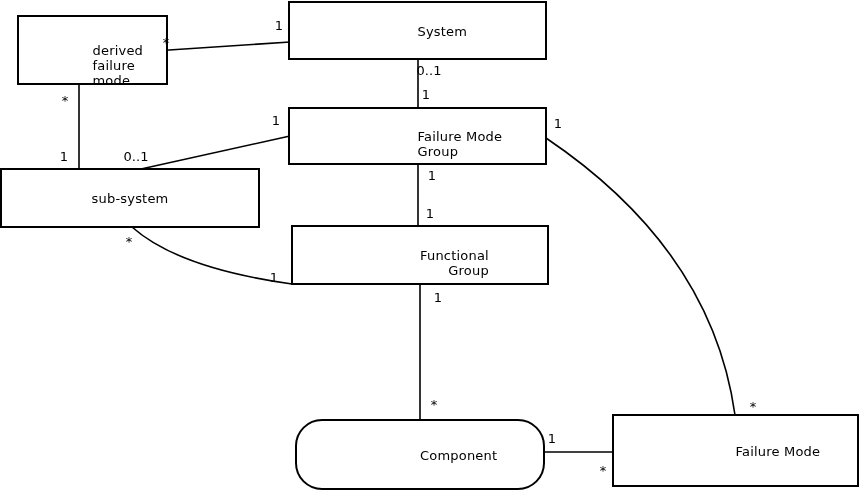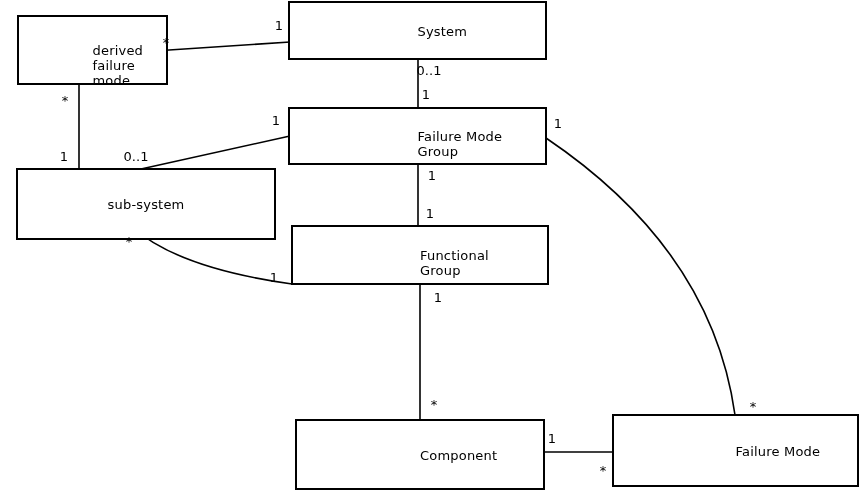--- a/index.html
+++ b/index.html
@@ -72,30 +72,30 @@
 
   <div class="node" style="left:288px; top:1px; width:259px; height:59px;">
     <span class="node-label">System</span>
   </div>
 
   <div class="node" style="left:288px; top:107px; width:259px; height:58px;">
     <span class="node-label">Failure Mode
 Group</span>
   </div>
 
-  <div class="node" style="left:16px; top:168px; width:260px; height:72px;">
+  <div class="node" style="left:0px; top:168px; width:260px; height:60px;">
     <span class="node-label centered">sub-system</span>
   </div>
 
-  <div class="node" style="left:291px; top:225px; width:258px; height:60px;">
+  <div class="node" style="left:291px; top:225px; width:258px; height:60px;text-align:right;">
     <span class="node-label">Functional
 Group</span>
   </div>
 
-  <div class="node" style="left:295px; top:419px; width:250px; height:71px;">
+  <div class="node" style="left:295px; top:419px; width:250px; height:71px;border-radius:27px;">
     <span class="node-label">Component</span>
   </div>
 
   <div class="node" style="left:612px; top:414px; width:247px; height:73px;">
     <span class="node-label">Failure Mode</span>
   </div>
 
   <span class="mult" style="left:166px; top:42px;">*</span>
   <span class="mult" style="left:279px; top:25px;">1</span>
 

